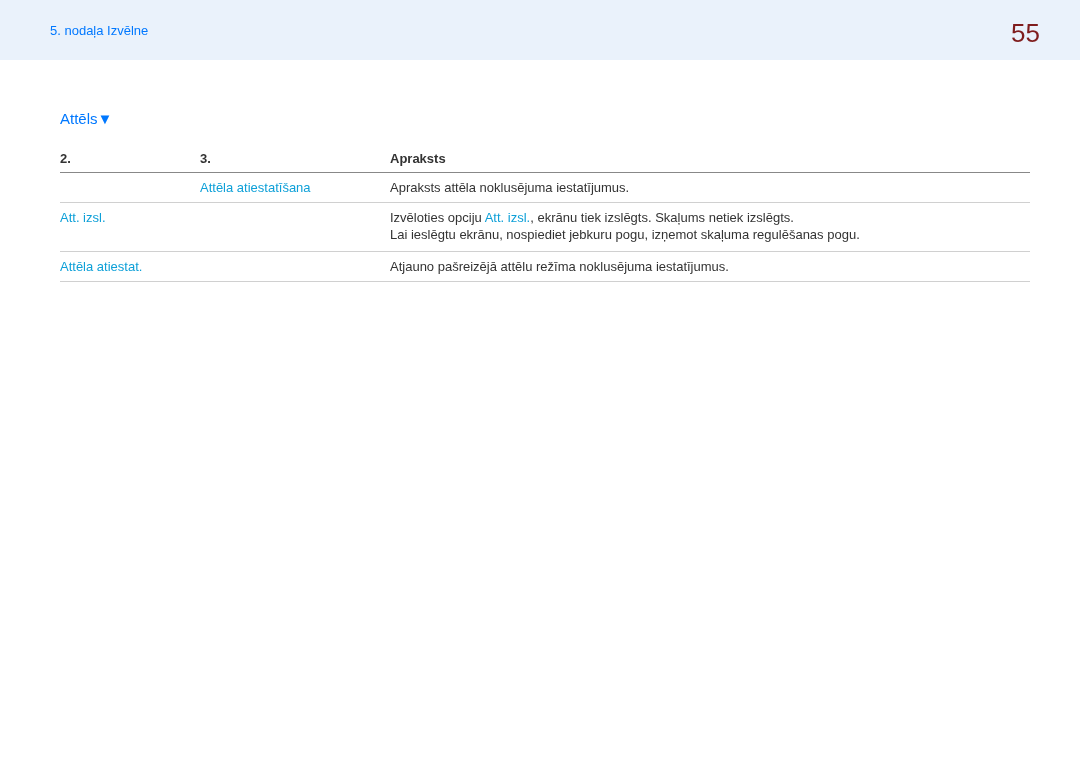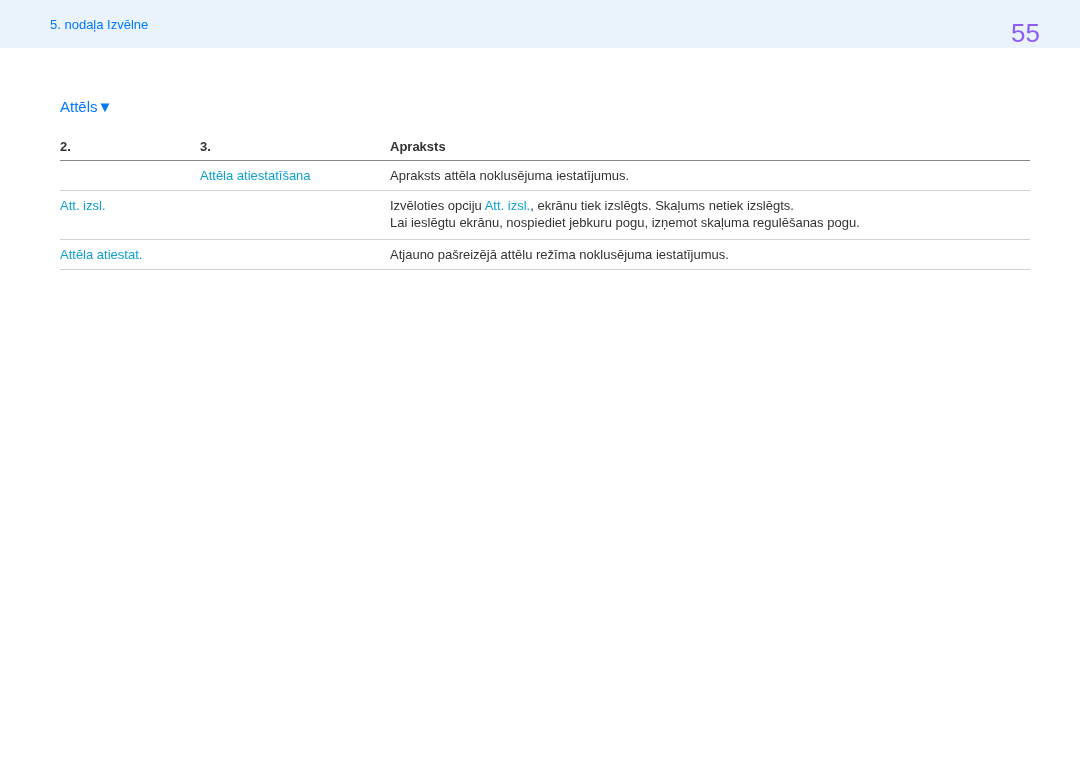--- a/index.html
+++ b/index.html
@@ -6,36 +6,36 @@
   body {
     font-family: Arial, Helvetica, sans-serif;
     font-size: 13px;
     color: #333;
     background: #fff;
     width: 1080px;
     height: 763px;
   }
   .header-bar {
     width: 100%;
-    height: 48px;
+    height: 60px;
     background: #eaf2fb;
     position: relative;
     display: flex;
     align-items: center;
     padding: 0 50px;
   }
   .breadcrumb {
     color: #0078ff;
     font-size: 13px;
   }
   .page-number {
     position: absolute;
     right: 40px;
     top: 18px;
-    color: #8b5cf6;
+    color: #7f1d1d;
     font-size: 26px;
     font-weight: 400;
   }
   .content {
     padding: 50px 50px 0 60px;
   }
   .section-title {
     color: #0078ff;
     font-size: 15px;
     margin-bottom: 18px;

